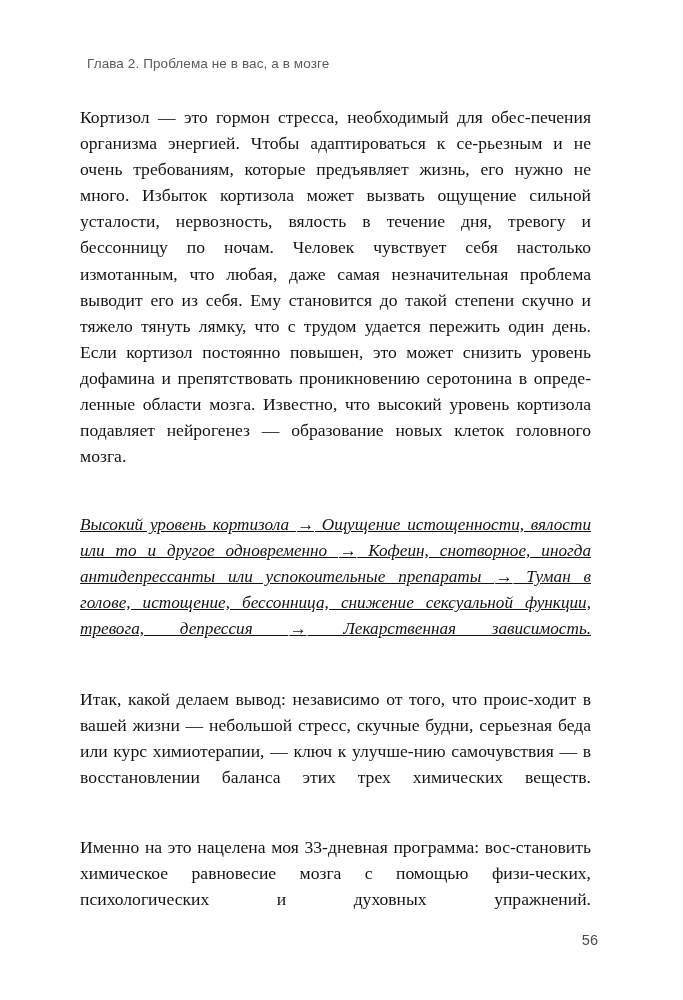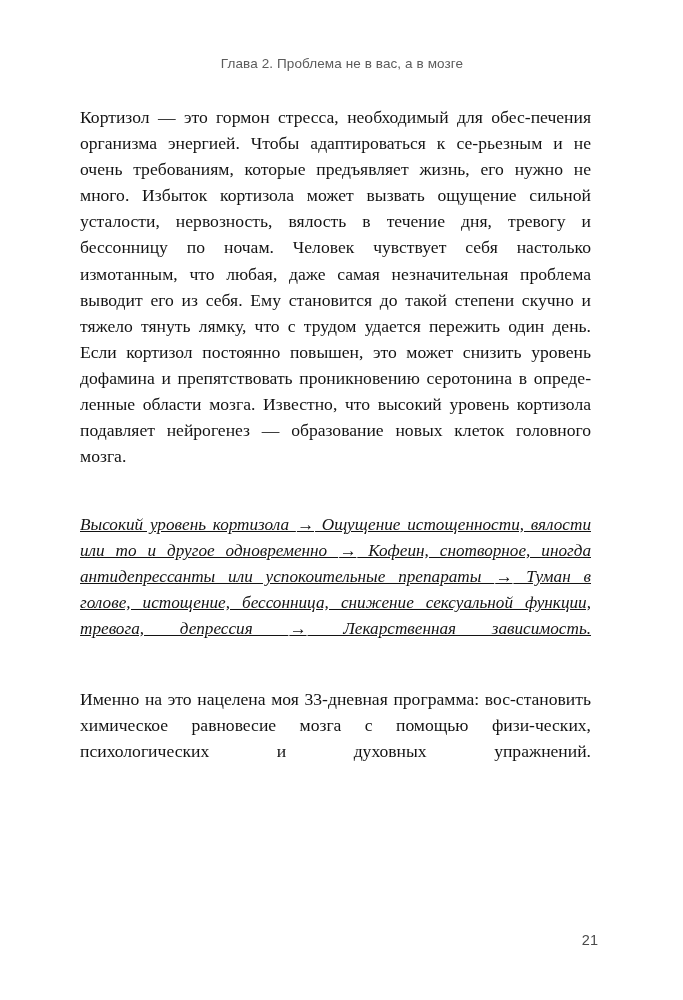--- a/index.html
+++ b/index.html
@@ -17,21 +17,21 @@
     overflow: hidden;
     box-sizing: border-box;
   }
 
   
   .running-head {
     position: absolute;
     top: 56px;
     left: 87px;
     width: 510px;
-    text-align: center;
+    text-align: left;
     font-family: "Liberation Sans", sans-serif;
     font-size: 13.5px;
     letter-spacing: 0.1px;
     color: #5b5b5b;
     white-space: nowrap;
   }
 
   
   .text-block {
     position: absolute;
@@ -99,20 +99,21 @@
 <div class="page">
 
   <div class="running-head">Глава 2. Проблема не в вас, а в мозге</div>
 
   <div class="text-block">
 
     <p class="para">Кортизол — это гормон стресса, необходимый для обес-печения организма энергией. Чтобы адаптироваться к се-рьезным и не очень требованиям, которые предъявляет жизнь, его нужно не много. Избыток кортизола может вызвать ощущение сильной усталости, нервозность, вялость в течение дня, тревогу и бессонницу по ночам. Человек чувствует себя настолько измотанным, что любая, даже самая незначительная проблема выводит его из себя. Ему становится до такой степени скучно и тяжело тянуть лямку, что с трудом удается пережить один день. Если кортизол постоянно повышен, это может снизить уровень дофамина и препятствовать проникновению серотонина в опреде-ленные области мозга. Известно, что высокий уровень кортизола подавляет нейрогенез — образование новых клеток головного мозга.</p>
 
     <p class="para italic tight"><span>Высокий уровень кортизола </span><span class="arrow">→</span><span> Ощущение истощенности, вялости или то и другое одновременно </span><span class="arrow">→</span><span> Кофеин, снотворное, иногда антидепрессанты или успокоительные препараты </span><span class="arrow">→</span><span> Туман в голове, истощение, бессонница, снижение сексуальной функции, тревога, депрессия </span><span class="arrow">→</span><span> Лекарственная зависимость.</span></p>
 
+    <p class="para">Итак, какой делаем вывод: независимо от того, что проис-ходит в вашей жизни — небольшой стресс, скучные будни, серьезная беда или курс химиотерапии, — ключ к улучше-нию самочувствия — в восстановлении баланса этих трех химических веществ.</p>
 
     <p class="para">Именно на это нацелена моя 33-дневная программа: вос-становить химическое равновесие мозга с помощью физи-ческих, психологических и духовных упражнений.</p>
 
   </div>
 
-  <div class="folio">21</div>
+  <div class="folio">56</div>
 
 </div>
 
 </body></html>

